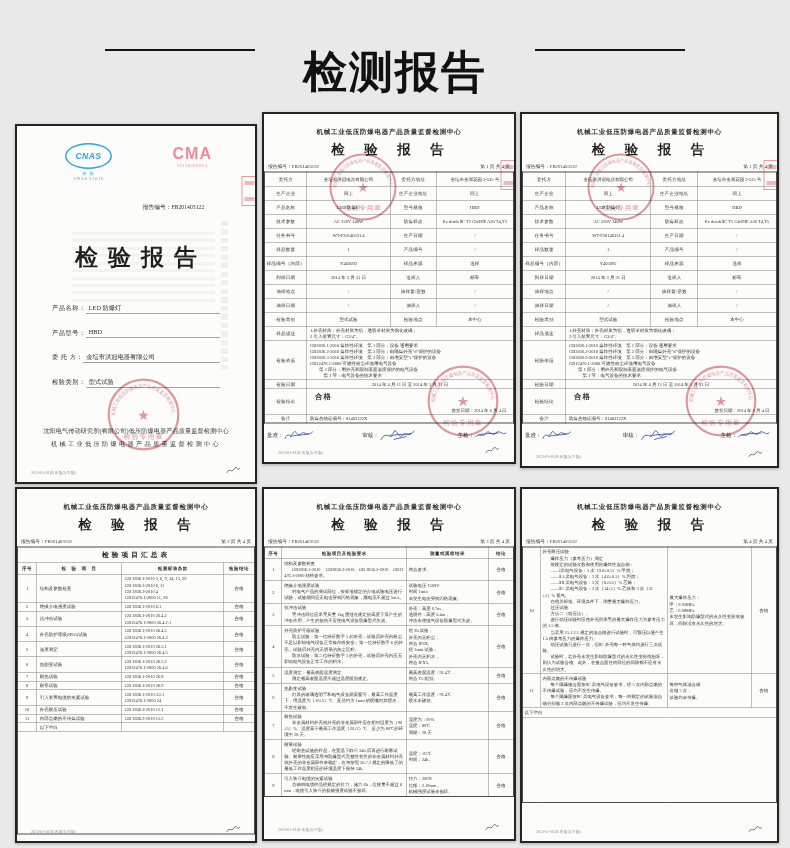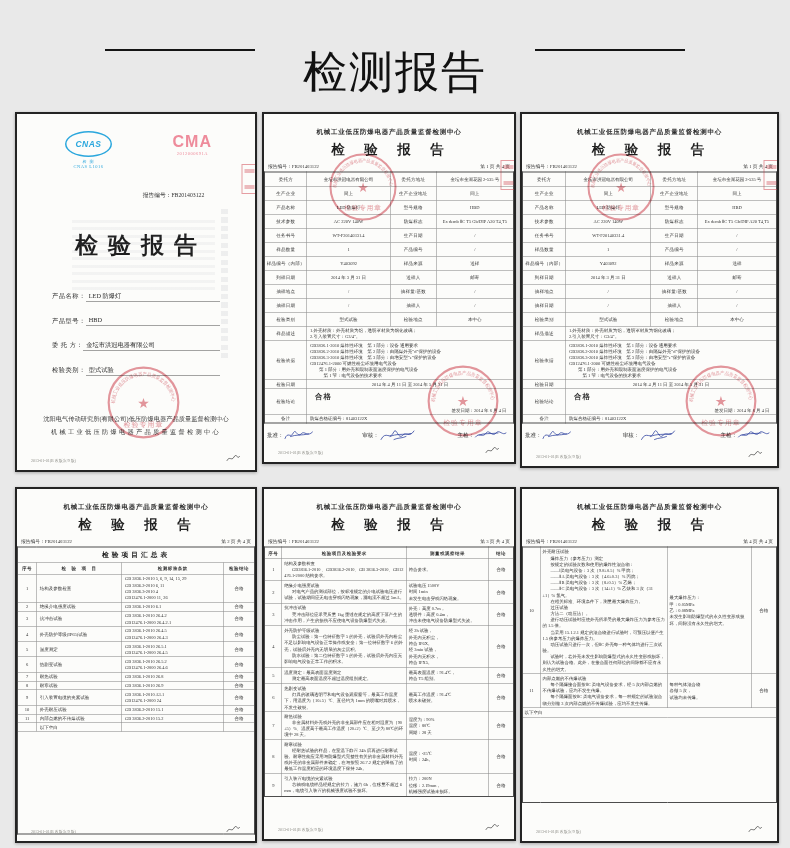--- a/index.html
+++ b/index.html
@@ -6,26 +6,26 @@
   body{
     width:790px;height:848px;position:relative;overflow:hidden;
     background:#e9e9e9;
     font-family:"Liberation Sans", sans-serif;
     color:#222;
   }
   
   .hdr{position:absolute;top:22px;left:0;width:790px;height:56px;
        display:flex;align-items:center;justify-content:center;gap:48px;}
   .hdr-line{width:150px;height:2px;background:#141414;}
-  .hdr-title{font-size:44px;font-weight:normal;color:#111;letter-spacing:2px;line-height:1;margin-top:44px;}
+  .hdr-title{font-size:44px;font-weight:bold;color:#111;letter-spacing:2px;line-height:1;margin-top:44px;}
 
   
   .doc{position:absolute;background:#fcfcfa;border:2px solid #242424;
        box-shadow:0 1px 3px rgba(0,0,0,.28);overflow:hidden;}
-  .doc1{left:15px;top:112px;width:238px;height:356px;}
+  .doc1{left:15px;top:124px;width:238px;height:356px;}
   .doc2{left:262px;top:112px;width:250px;height:348px;}
   .doc3{left:520px;top:112px;width:255px;height:352px;}
   .doc4{left:15px;top:487px;width:238px;height:352px;}
   .doc5{left:262px;top:487px;width:250px;height:350px;}
   .doc6{left:520px;top:487px;width:255px;height:352px;}
   .inner{position:absolute;left:0;top:0;width:200%;height:200%;
          transform:scale(.5);transform-origin:0 0;
          font-family:"Liberation Serif", serif;color:#2c2c2c;}
 
   

